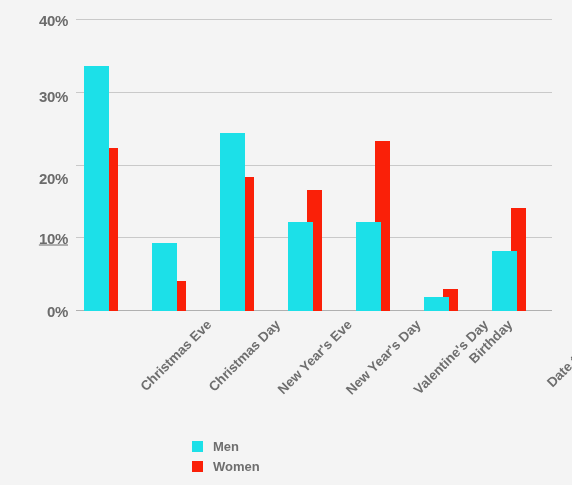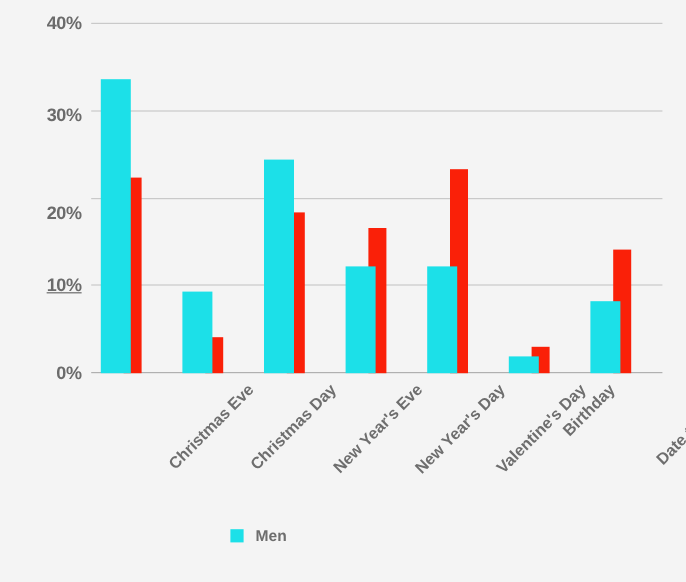--- a/index.html
+++ b/index.html
@@ -186,15 +186,19 @@
       <div class="xtick" style="left: 306px;">Valentine's Day</div>
       <div class="xtick" style="left: 374px;">Birthday</div>
       <div class="xtick" style="left: 442px;">Date they met</div>
     </div>
 
   <div id="legend">
       <div class="legend-item">
         <span class="legend-swatch" style="background: rgb(28, 224, 232);"></span>
         <span class="legend-label">Men</span>
       </div>
+      <div class="legend-item">
+        <span class="legend-swatch" style="background: rgb(250, 32, 8);"></span>
+        <span class="legend-label">Women</span>
+      </div>
     </div>
 
 </div>
 
 </body></html>

